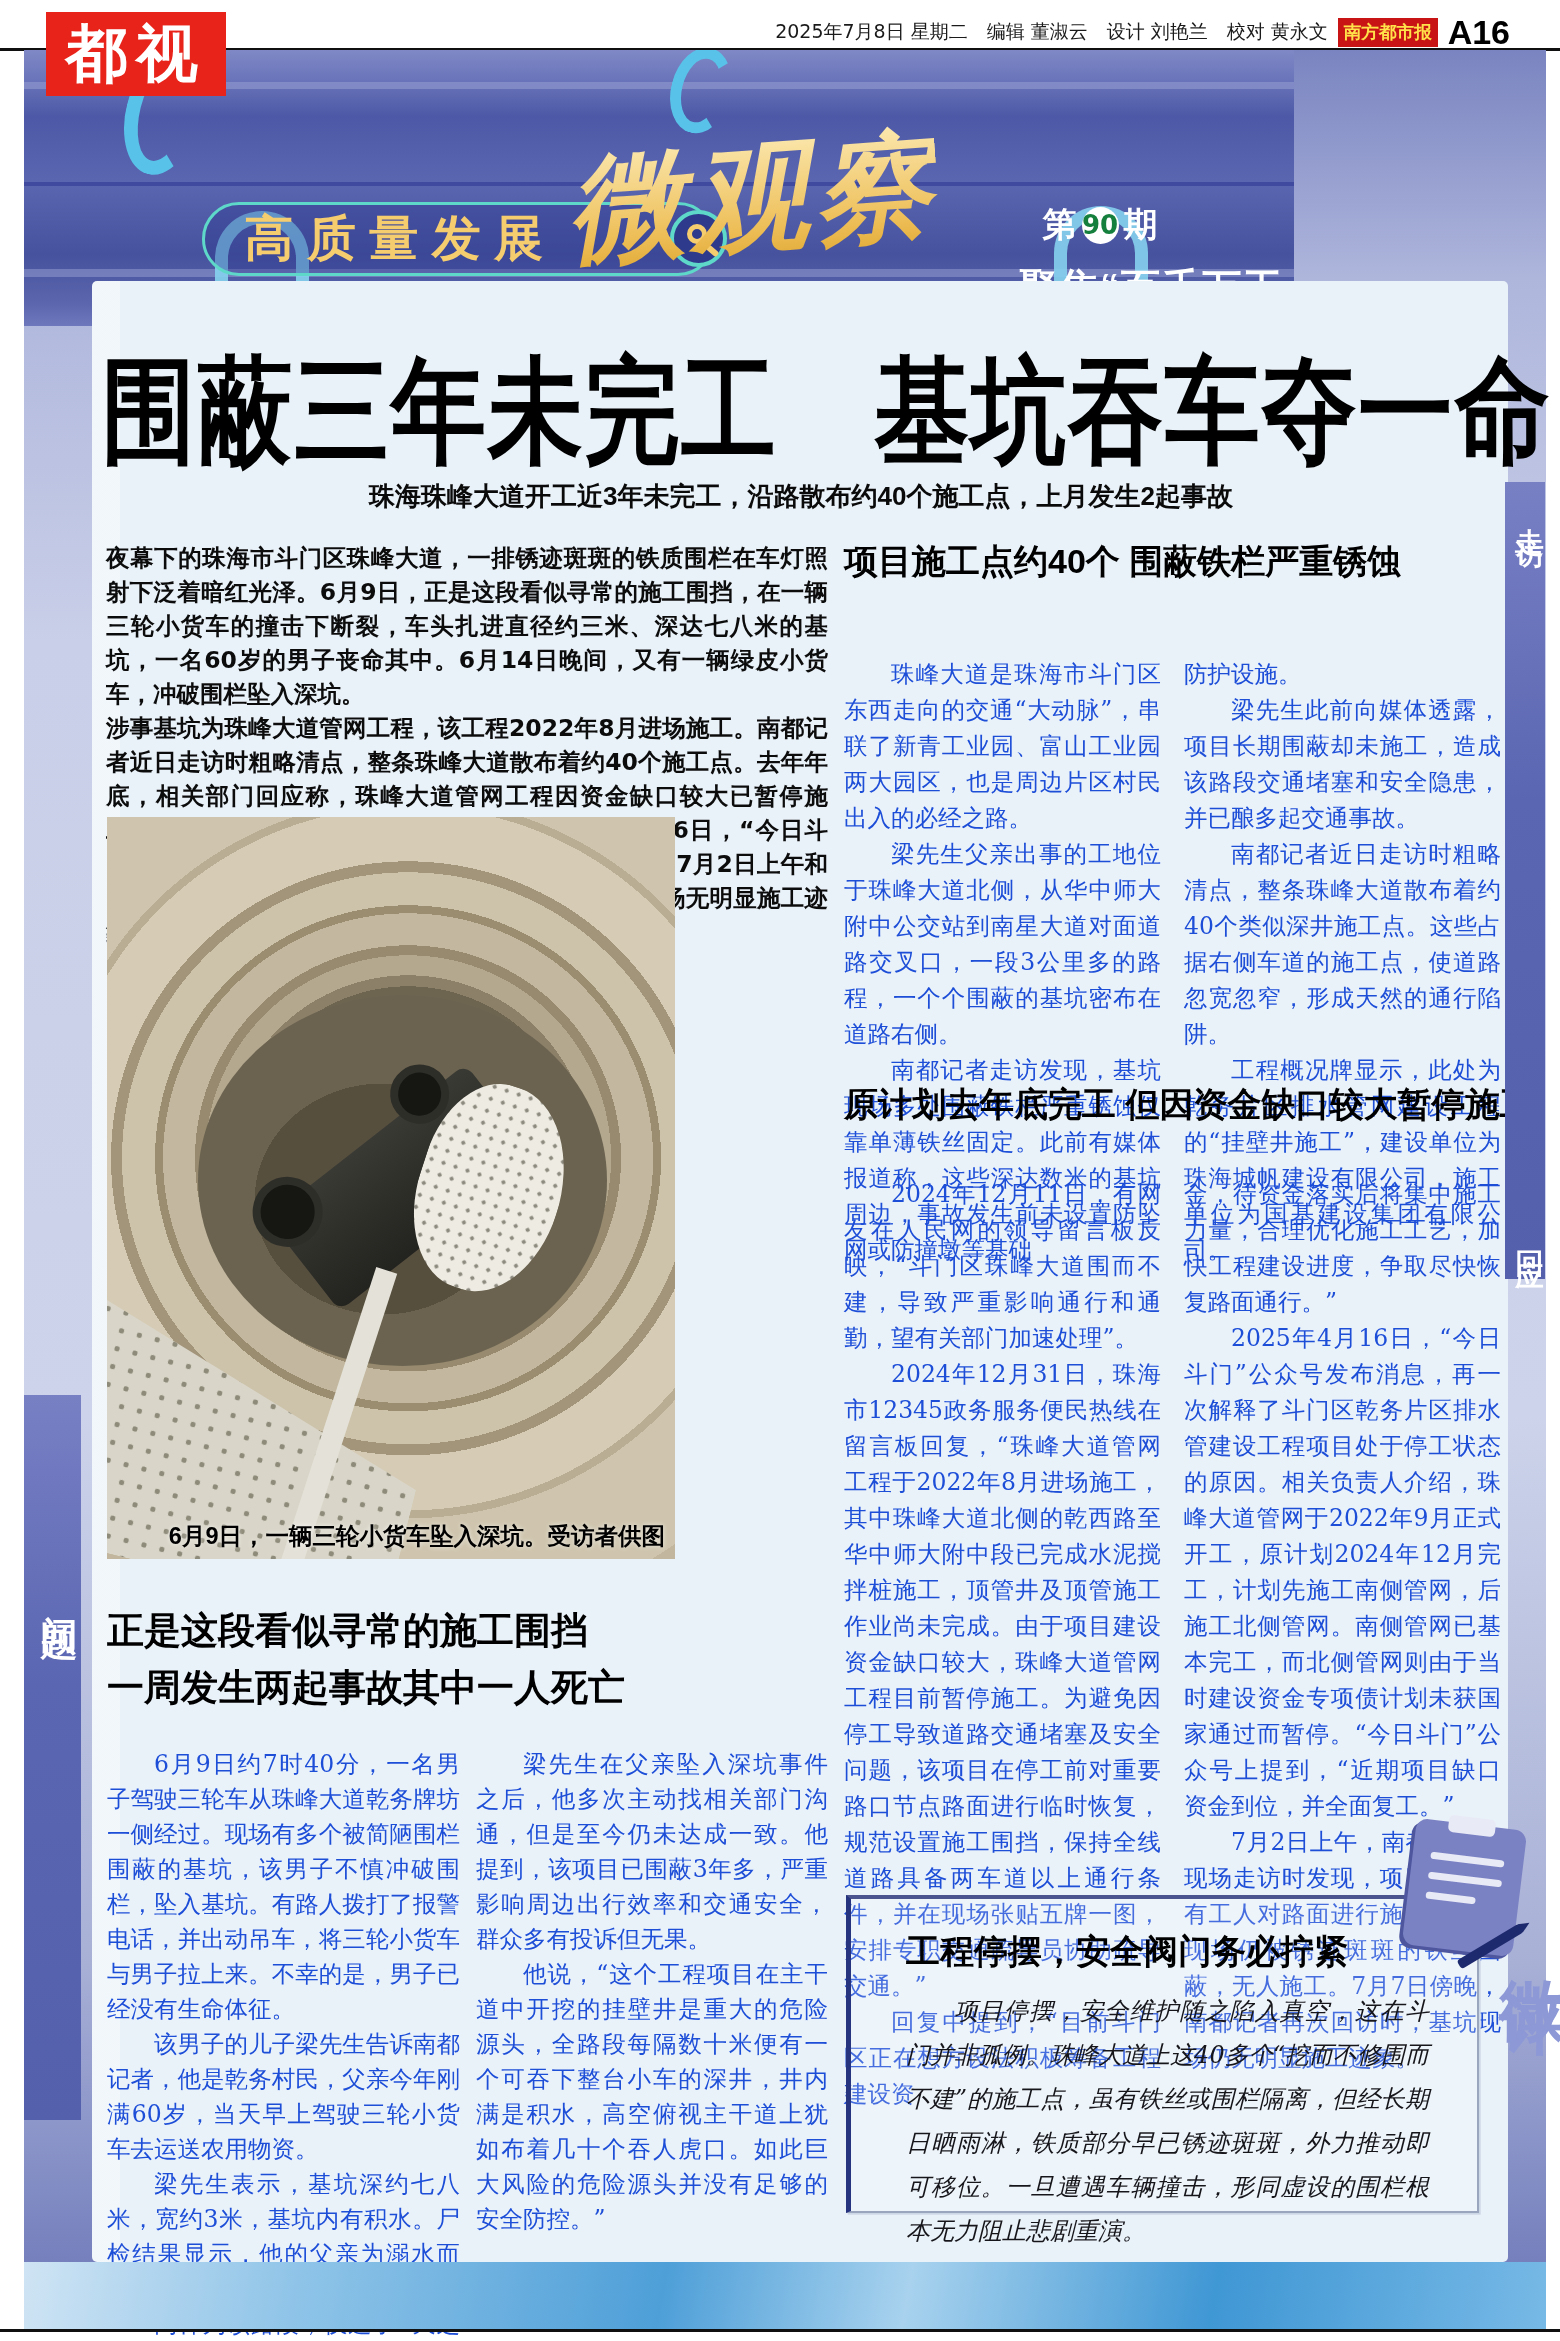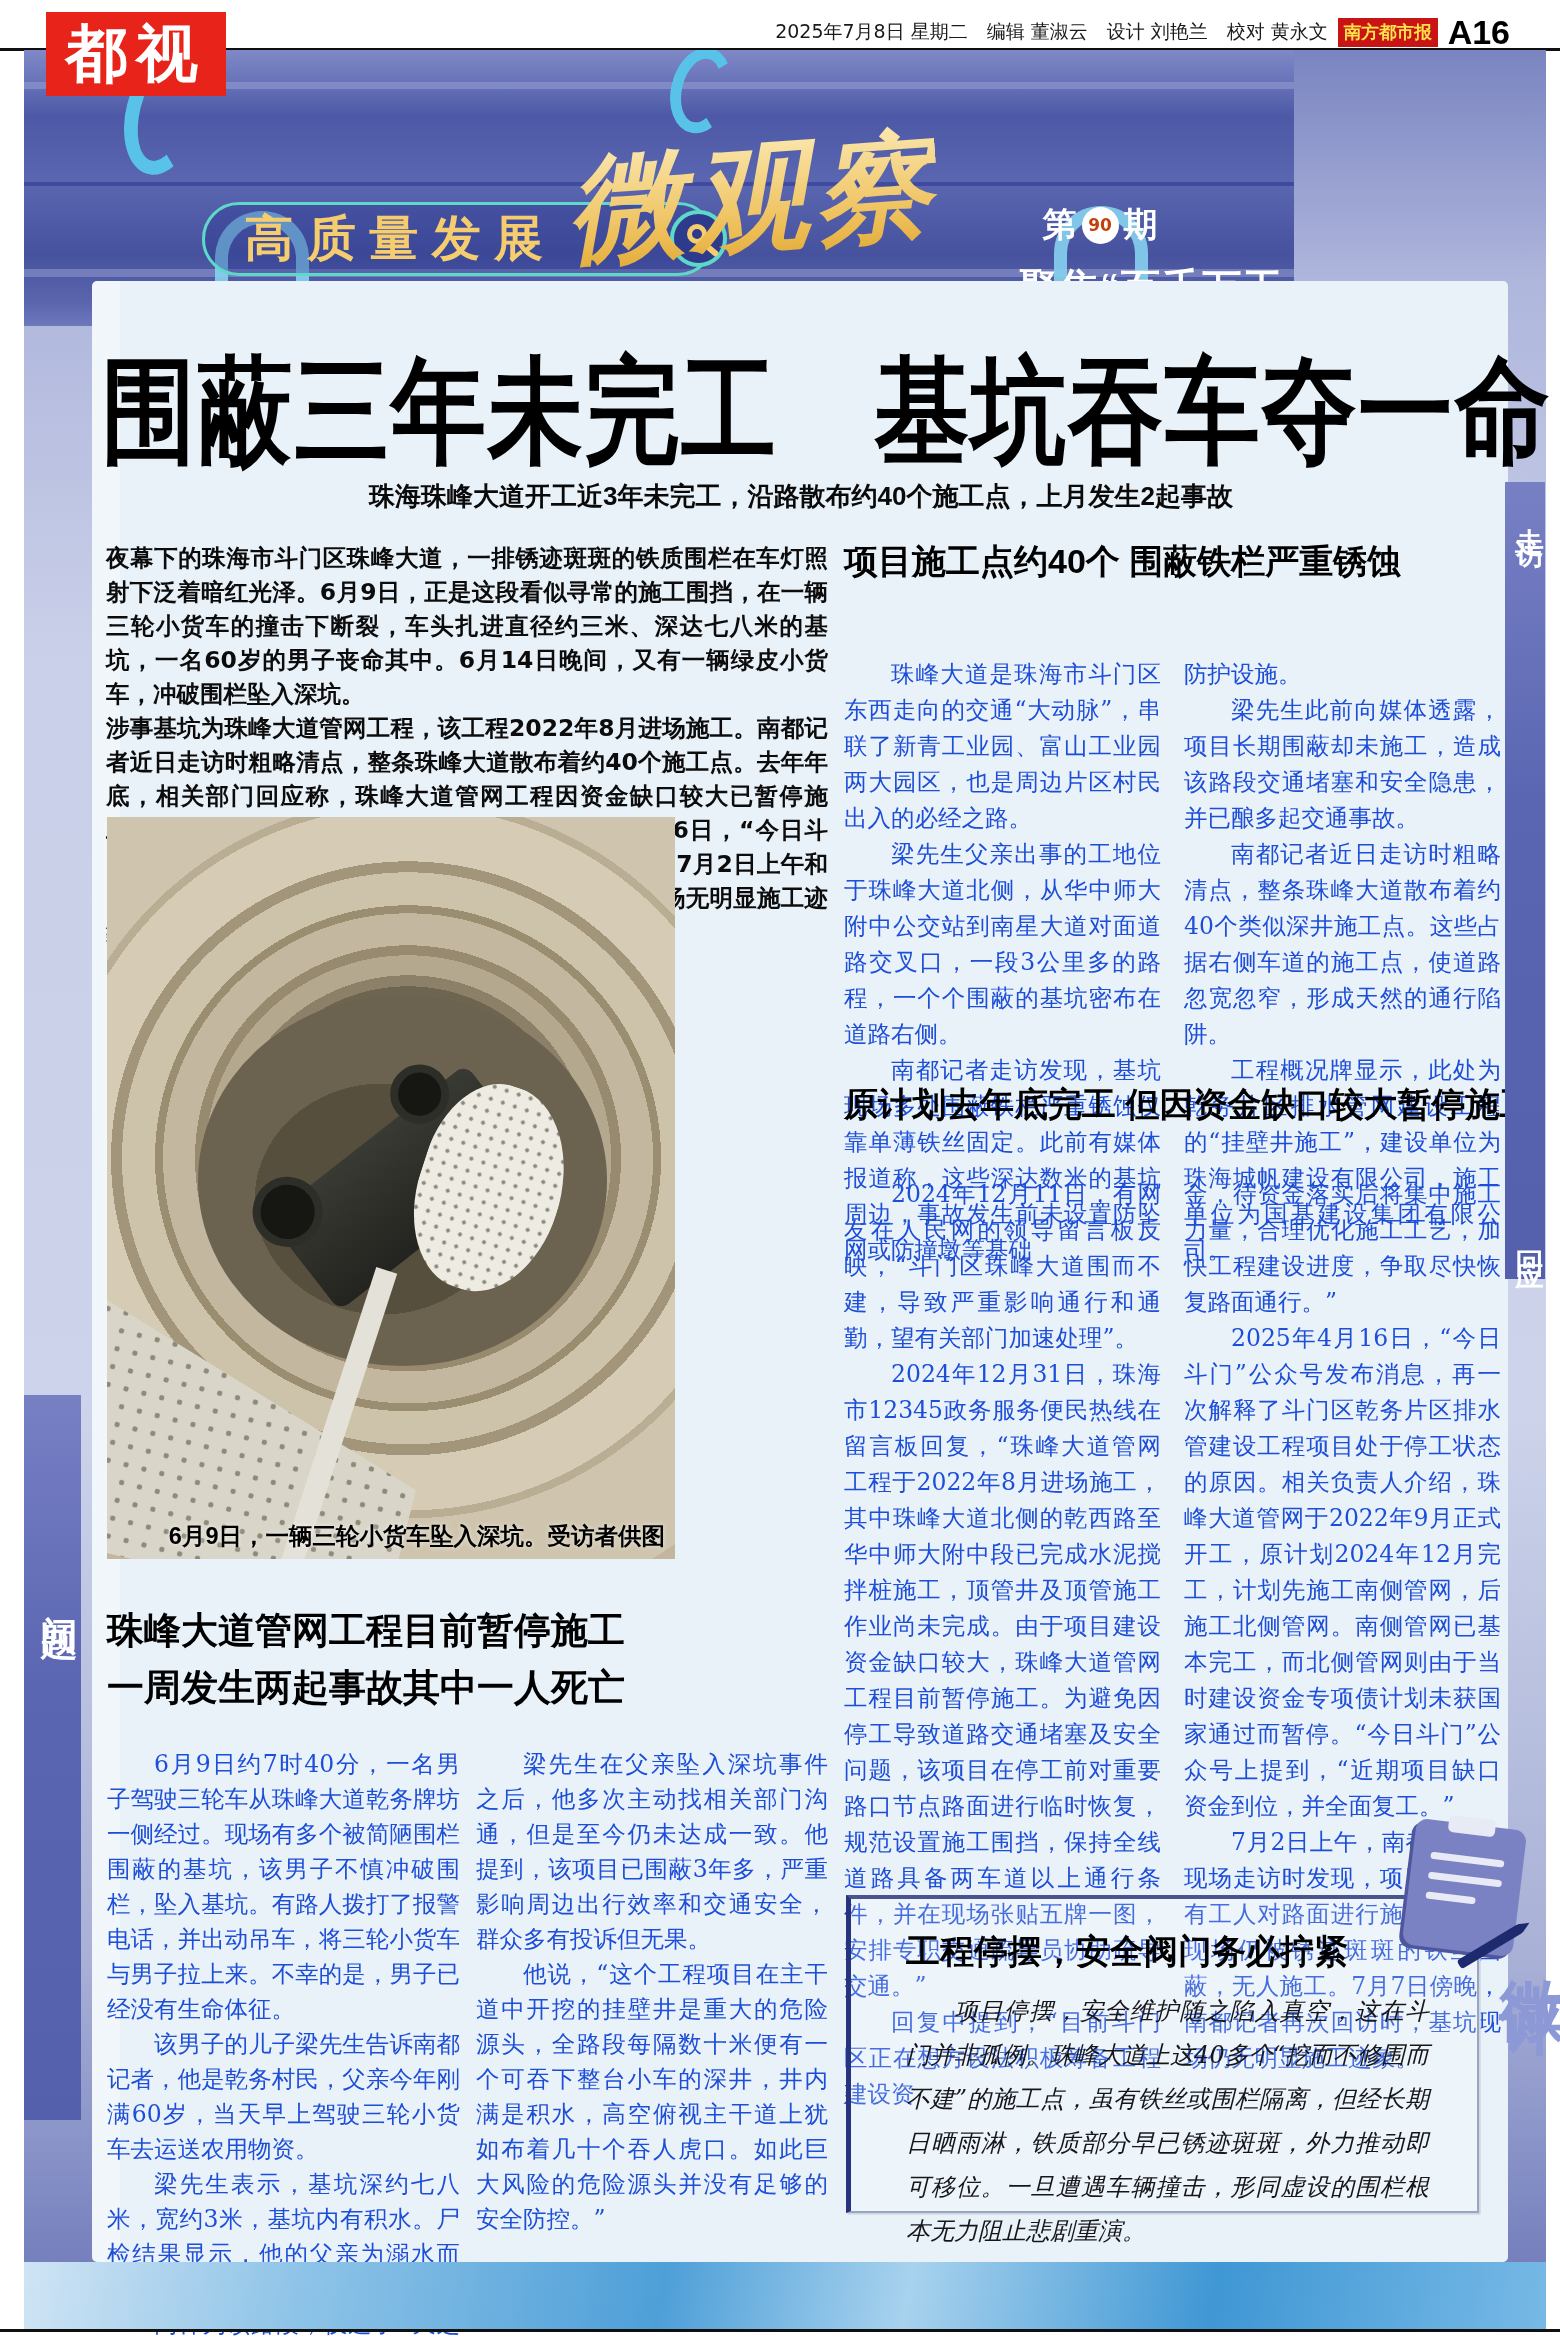--- a/index.html
+++ b/index.html
@@ -39,22 +39,22 @@
     font-family:"Liberation Sans", sans-serif; }
   .mag { position:absolute; right:-15px; top:5px; width:57px; height:57px; border:4.2px solid #5ed8c8;
     border-radius:50%; background:#2e3a8c; }
   .mag-glass { position:absolute; left:13.4px; top:10px; width:20px; height:20px; border:5px solid #f6cd6e; border-radius:50%; }
   .mag-handle { position:absolute; left:32px; top:34px; width:13.4px; height:5.9px; background:#f6cd6e; transform:rotate(40deg); border-radius:2.5px; }
   .program { position:absolute; left:543px; top:70px; font-size:117px; font-weight:900;
     font-family:"DejaVu Serif", serif; font-style:italic; transform:rotate(-4deg);
     background:linear-gradient(180deg,#fdeebc,#edbd55 70%,#d9a027); -webkit-background-clip:text; background-clip:text;
     color:transparent; letter-spacing:6.7px; }
   .issue { position:absolute; left:1019px; top:152px; color:#fff; font-size:34px; font-weight:800; display:flex; align-items:center; gap:5px; }
-  .issue-circle { display:inline-flex; width:37px; height:37px; background:#fff; color:#c2410c; border-radius:50%;
-    align-items:center; justify-content:center; font-size:17px; font-weight:900; }
+  .issue-circle { display:inline-flex; width:37px; height:37px; background:#fff; color:#15803d; border-radius:50%;
+    align-items:center; justify-content:center; font-size:26px; font-weight:900; }
   .focus { position:absolute; left:995px; top:211px; color:#fff; font-size:39px; font-weight:900; letter-spacing:1.7px;
     font-family:"Liberation Sans", sans-serif; }
 
   
   .panel { position:absolute; left:92px; top:281px; width:1416px; height:1981px; background:#eaf2f9;
     background-image:linear-gradient(90deg, rgba(255,255,255,.35) 0 2%, transparent 2% 100%); border-radius:5px; }
 
   
   .headline { position:absolute; left:101px; top:335px; width:1401px; text-align:center; color:#000;
     font-size:95px; font-weight:900; font-family:"Liberation Sans", sans-serif; letter-spacing:1.7px;
@@ -217,21 +217,21 @@
     <p>2024年12月31日，珠海市12345政务服务便民热线在留言板回复，“珠峰大道管网工程于2022年8月进场施工，其中珠峰大道北侧的乾西路至华中师大附中段已完成水泥搅拌桩施工，顶管井及顶管施工作业尚未完成。由于项目建设资金缺口较大，珠峰大道管网工程目前暂停施工。为避免因停工导致道路交通堵塞及安全问题，该项目在停工前对重要路口节点路面进行临时恢复，规范设置施工围挡，保持全线道路具备两车道以上通行条件，并在现场张贴五牌一图，安排专职交通疏导员协助疏导交通。”</p>
     <p>回复中提到，“目前斗门区正在想方设法积极筹备工程建设资</p>
   </div>
   <div class="col" style="left:1184px; top:1136px; width:317px;">
     <p class="cont">金，待资金落实后将集中施工力量，合理优化施工工艺，加快工程建设进度，争取尽快恢复路面通行。”</p>
     <p>2025年4月16日，“今日斗门”公众号发布消息，再一次解释了斗门区乾务片区排水管建设工程项目处于停工状态的原因。相关负责人介绍，珠峰大道管网于2022年9月正式开工，原计划2024年12月完工，计划先施工南侧管网，后施工北侧管网。南侧管网已基本完工，而北侧管网则由于当时建设资金专项债计划未获国家通过而暂停。“今日斗门”公众号上提到，“近期项目缺口资金到位，并全面复工。”</p>
     <p>7月2日上午，南都记者对现场走访时发现，项目现场仅有工人对路面进行施工，基坑现场仍被锈迹斑斑的铁丝围蔽，无人施工。7月7日傍晚，南都记者再次回访时，基坑现场仍无明显施工迹象。</p>
   </div>
 
   <div class="sec-head-2l" style="left:107px; top:1602px;">
-    <div>珠峰大道管网工程目前暂停施工</div>
+    <div>正是这段看似寻常的施工围挡</div>
     <div>一周发生两起事故其中一人死亡</div>
   </div>
   <div class="col" style="left:107px; top:1707px; width:353px; line-height:35px;">
     <p>6月9日约7时40分，一名男子驾驶三轮车从珠峰大道乾务牌坊一侧经过。现场有多个被简陋围栏围蔽的基坑，该男子不慎冲破围栏，坠入基坑。有路人拨打了报警电话，并出动吊车，将三轮小货车与男子拉上来。不幸的是，男子已经没有生命体征。</p>
     <p>该男子的儿子梁先生告诉南都记者，他是乾务村民，父亲今年刚满60岁，当天早上驾驶三轮小货车去运送农用物资。</p>
     <p>梁先生表示，基坑深约七八米，宽约3米，基坑内有积水。尸检结果显示，他的父亲为溺水而亡。</p>
     <p>同样为该路段，仅过了5天之后，另一起事故在该路段发生。6月14日晚间，一辆绿皮小货车冲破围栏坠入深坑。梁先生恰好路过，成为</p>
   </div>
   <div class="col" style="left:476px; top:1707px; width:352px; line-height:35px;">
     <p>梁先生在父亲坠入深坑事件之后，他多次主动找相关部门沟通，但是至今仍未达成一致。他提到，该项目已围蔽3年多，严重影响周边出行效率和交通安全，群众多有投诉但无果。</p>

